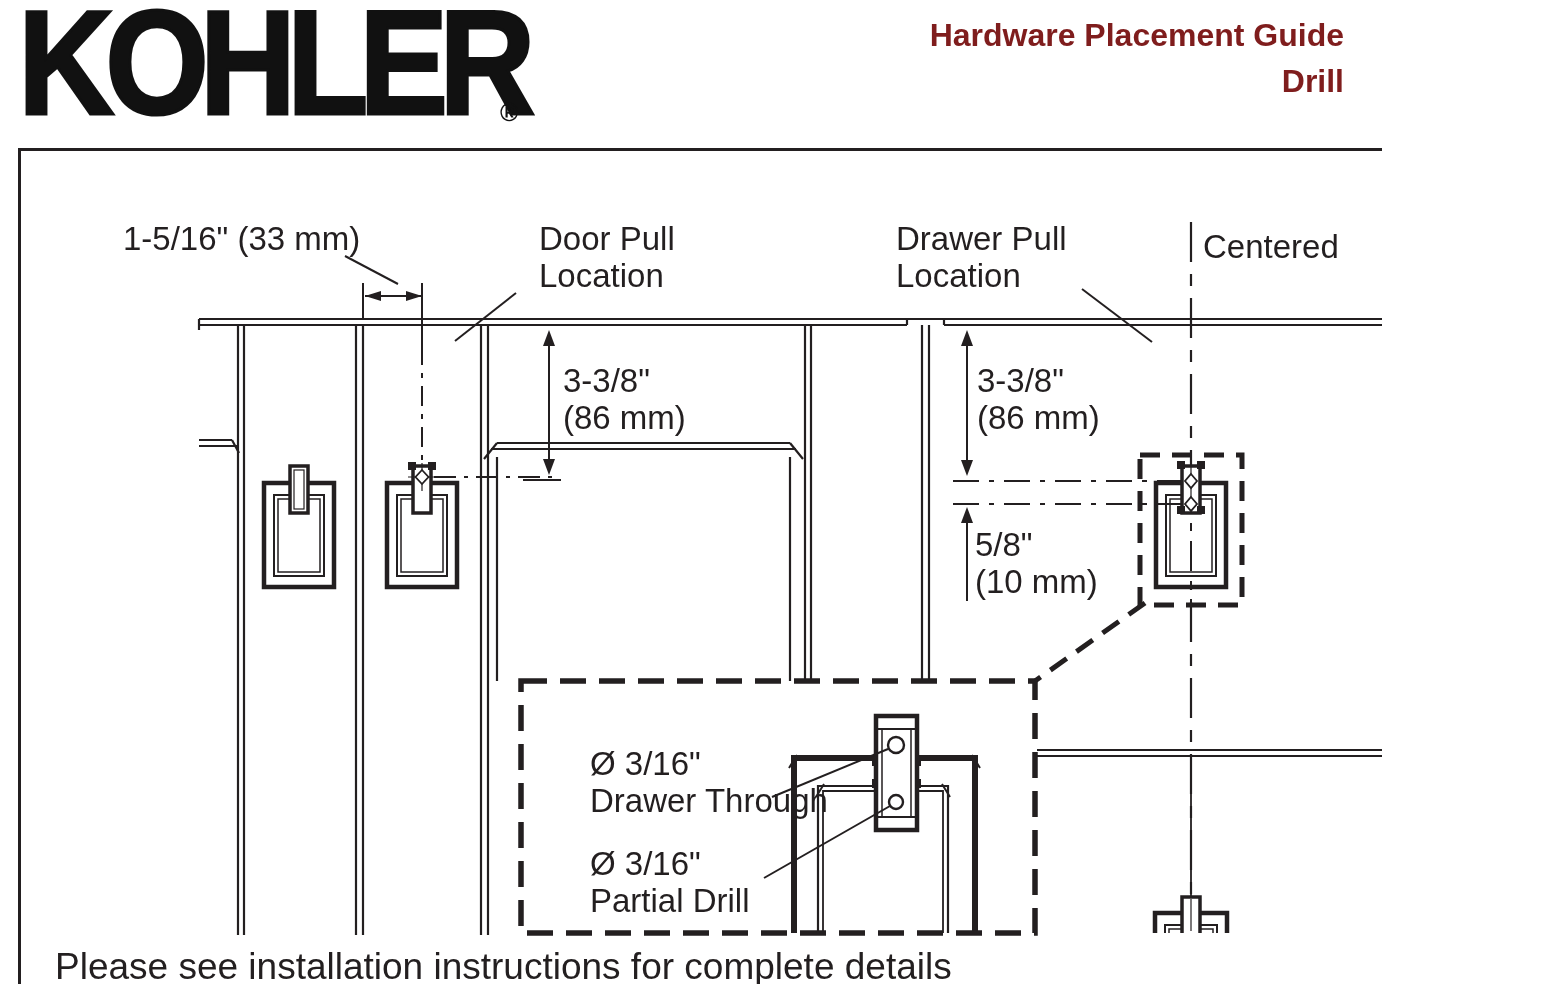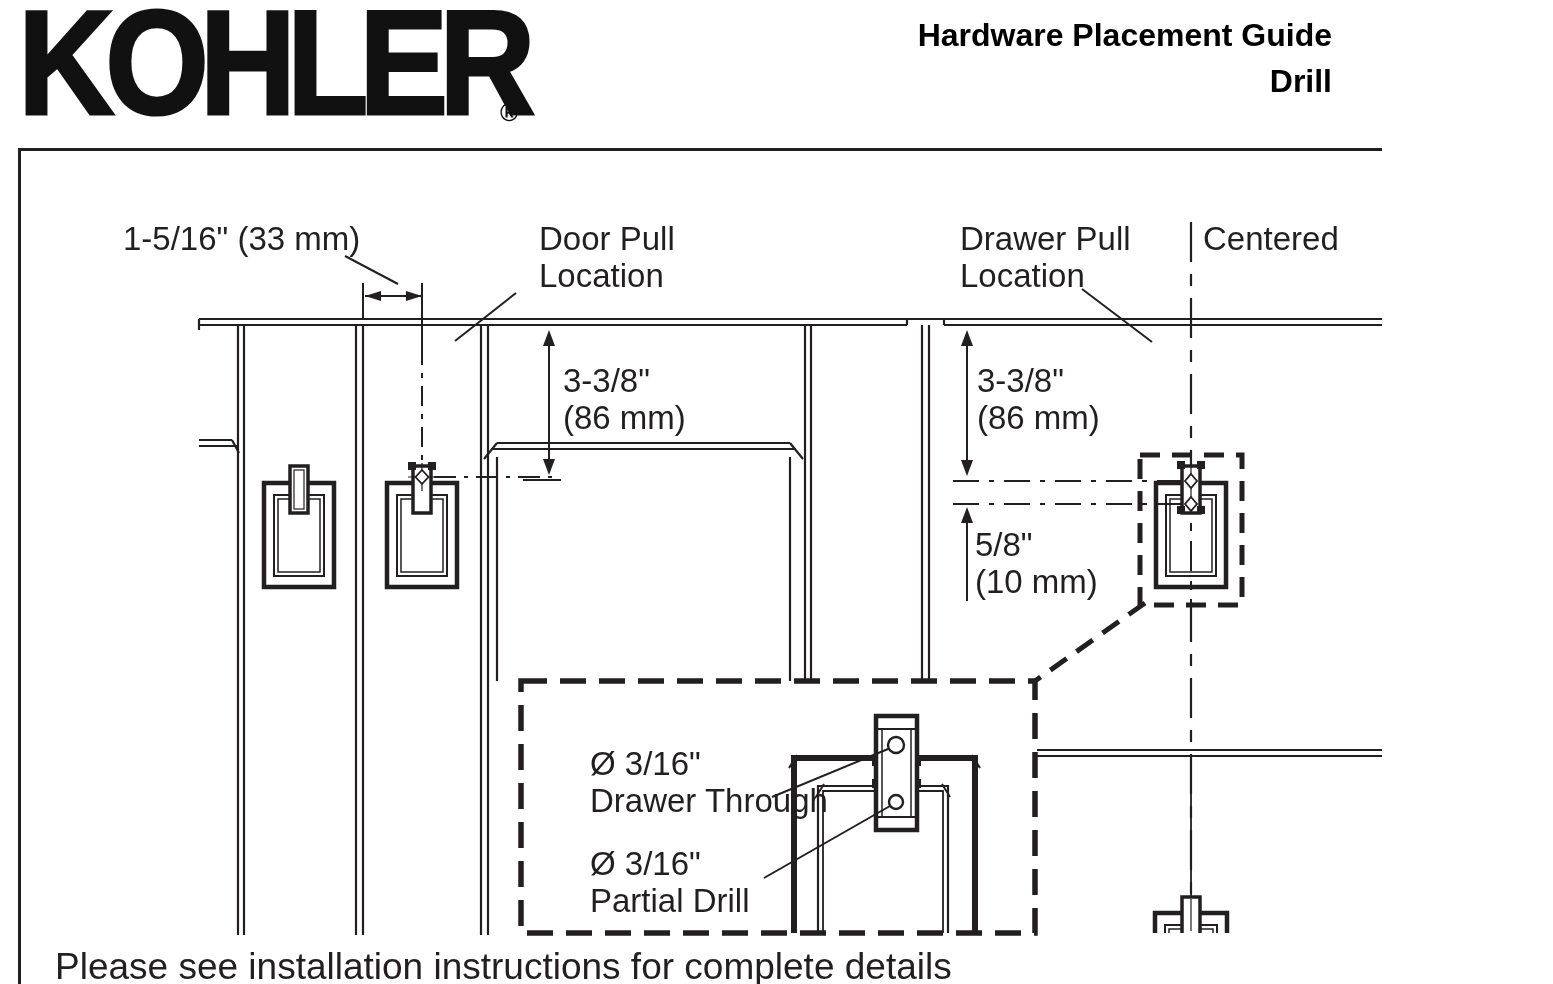--- a/index.html
+++ b/index.html
@@ -8,21 +8,21 @@
     background:#fff;color:#231f20;
     font-family:"Liberation Sans", sans-serif;
   }
   .abs{position:absolute;}
   #logo{
     left:18px;top:4px;font-size:148px;font-weight:bold;letter-spacing:-10px;
     line-height:118px;transform:scaleX(0.90);transform-origin:left top;
     -webkit-text-stroke:3px #111;color:#111;white-space:nowrap;
   }
   #logo-reg{left:500px;top:98px;font-size:25px;font-weight:bold;color:#111;}
-  #doc-titles{right:50px;top:12px;text-align:right;font-size:32px;font-weight:bold;line-height:46px;color:#000000;}
+  #doc-titles{right:38px;top:12px;text-align:right;font-size:32px;font-weight:bold;line-height:46px;color:#7f1d1d;}
   #frame{
     left:18px;top:148px;width:1495px;height:860px;
     border:3px solid #231f20;box-sizing:border-box;
   }
   #linework{left:0;top:0;width:1553px;height:984px;}
   .lbl{font-size:33px;line-height:37px;color:#231f20;white-space:nowrap;}
   .note{font-size:37px;color:#231f20;white-space:nowrap;}
 </style>
 </head>
 <body>
@@ -151,26 +151,26 @@
     </g>
   </svg>
 
   <div class="abs lbl" style="left:123px;top:220px;">1-5/16" (33 mm)</div>
 
   <div class="abs lbl" style="left:539px;top:220px;">
     <div>Door Pull</div>
     <div>Location</div>
   </div>
 
-  <div class="abs lbl" style="left:960px;top:220px;">
+  <div class="abs lbl" style="left:896px;top:220px;">
     <div>Drawer Pull</div>
     <div>Location</div>
   </div>
 
-  <div class="abs lbl" style="left:1203px;top:220px;">
+  <div class="abs lbl" style="left:1203px;top:228px;">
     <div>Centered</div>
   </div>
 
   <div class="abs lbl" style="left:563px;top:362px;">
     <div>3-3/8"</div>
     <div>(86 mm)</div>
   </div>
 
   <div class="abs lbl" style="left:977px;top:362px;">
     <div>3-3/8"</div>

